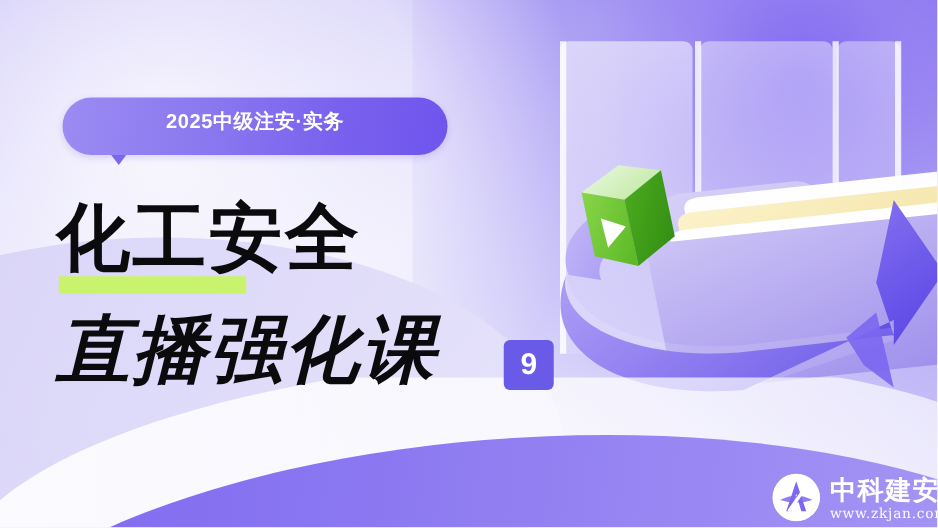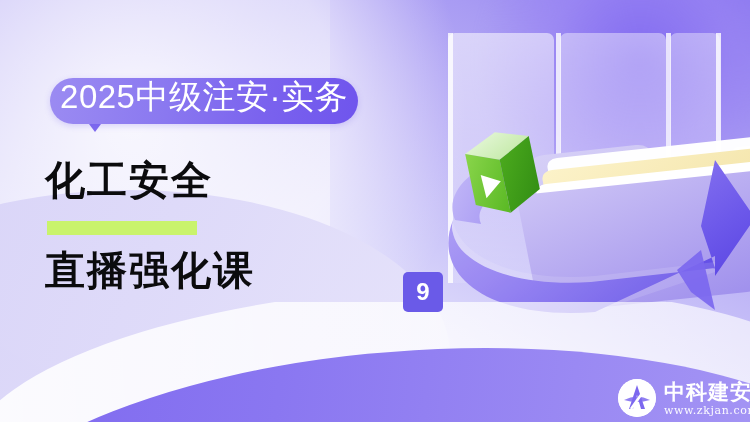--- a/index.html
+++ b/index.html
@@ -66,41 +66,41 @@
 
   
   .pill{
     position:absolute;left:50px;top:78px;width:308px;height:46px;border-radius:23px;
     background:linear-gradient(95deg,#9b8bf2 0%,#8a78f0 38%,#7a62ee 70%,#6f55ed 100%);
     box-shadow:0 2px 6px rgba(110,85,230,.22);
   }
   .pill-text{
     position:absolute;left:0;top:0;width:308px;height:38px;
     display:flex;align-items:center;justify-content:center;
-    color:#ffffff;font-size:33px;letter-spacing:.5px;font-weight:400;
+    color:#ffffff;font-size:16px;letter-spacing:.5px;font-weight:700;
     white-space:nowrap;
   }
   .pill-tail{
     position:absolute;left:86px;top:120px;width:0;height:0;
     border-left:9px solid transparent;border-right:9px solid transparent;
     border-top:12px solid #7e6aef;
   }
 
   .hl-green{
     position:absolute;left:47px;top:221px;width:150px;height:14px;
     background:#c9f36c;
   }
 
   .title-line{
     position:absolute;left:45px;color:#0b0b0d;white-space:nowrap;
     font-family:"DejaVu Serif","Liberation Serif",serif;
-    font-weight:700;font-size:40px;letter-spacing:2px;line-height:1;
+    font-weight:700;font-size:59px;letter-spacing:2px;line-height:1;
   }
   .title-1{top:160px;}
-  .title-2{top:250px;}
+  .title-2{top:250px;font-style:italic;}
 
   .num-badge{
     position:absolute;left:403px;top:272px;width:40px;height:40px;border-radius:5px;
     background:#6a5ae8;
     display:flex;align-items:center;justify-content:center;
     color:#ffffff;font-size:24px;font-weight:700;
   }
 
   
   .logo{position:absolute;left:618px;top:356px;width:122px;height:48px;margin-top:20px;}

